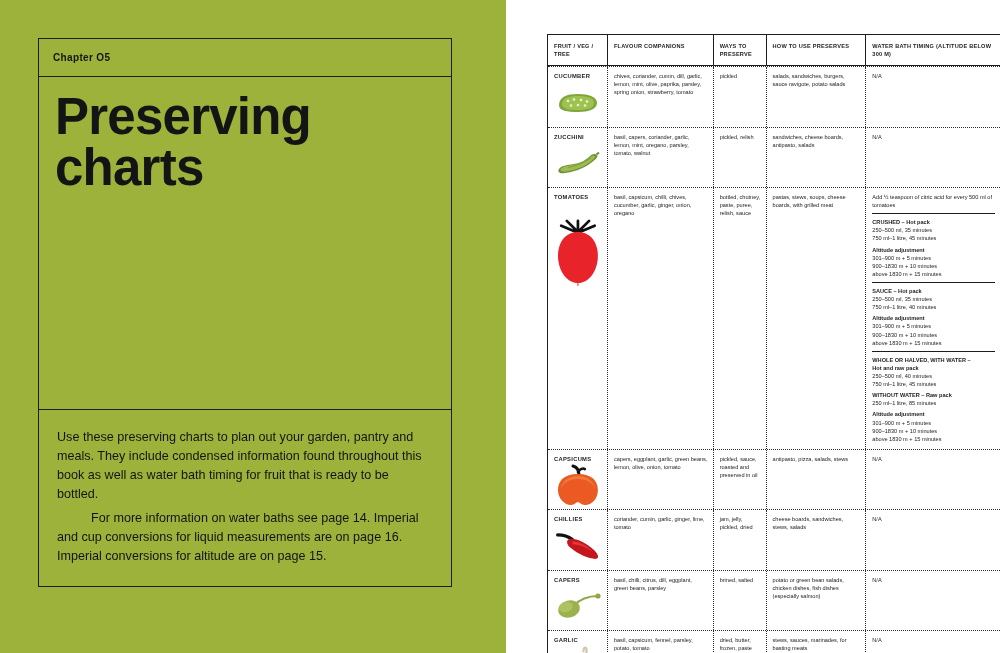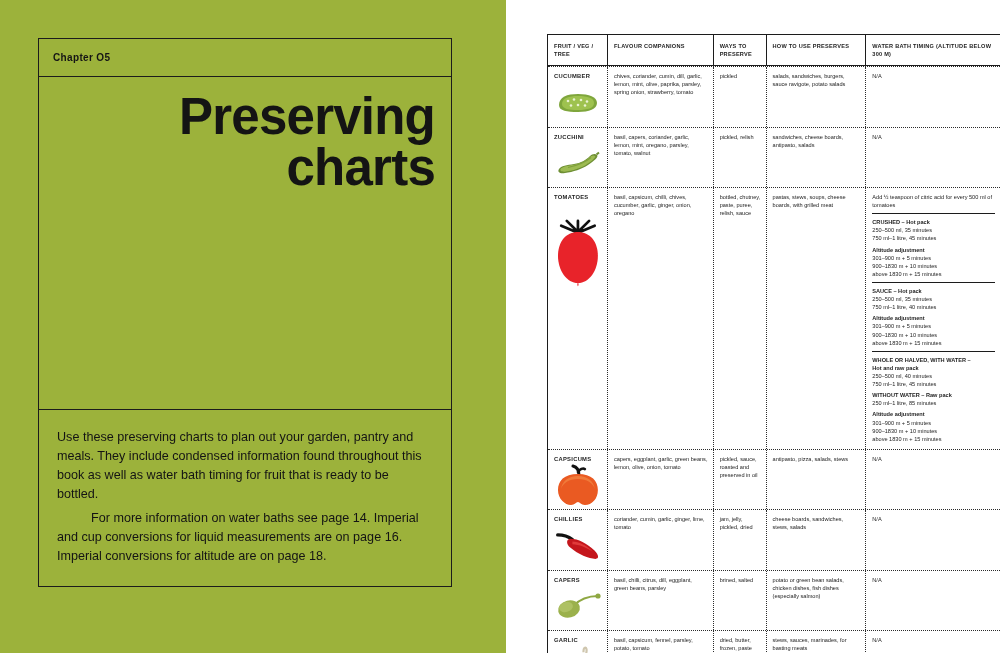--- a/index.html
+++ b/index.html
@@ -24,21 +24,20 @@
   }
   #chapter-label-row {
     height:38px; border-bottom:1.5px solid #1c1c1c;
     display:flex; align-items:center; padding-left:14px;
   }
   #chapter-label {
     font-size:10px; font-weight:bold; letter-spacing:.035em; color:#151515;
   }
   #chapter-title-zone {
     padding:14px 16px 0 16px;
-    text-align:right;
   }
   #chapter-title {
     font-size:51px; line-height:1.0; font-weight:bold;
     letter-spacing:-.015em; color:#141414;
     white-space:pre-line;
   }
   #intro-block {
     position:absolute; left:0; right:0; bottom:0;
     border-top:1.5px solid #1c1c1c;
     padding:14px 18px 16px 14px;
@@ -110,21 +109,21 @@
   <div id="chapter-frame">
     <div id="chapter-label-row">
       <span id="chapter-label">Chapter O5</span>
     </div>
     <div id="chapter-title-zone">
       <div id="chapter-title">Preserving
 charts</div>
     </div>
     <div id="intro-block">
       <p>Use these preserving charts to plan out your garden, pantry and meals. They include condensed information found throughout this book as well as water bath timing for fruit that is ready to be bottled.</p>
-      <p class="indent">For more information on water baths see page 14. Imperial and cup conversions for liquid measurements are on page 16. Imperial conversions for altitude are on page 18.</p>
+      <p class="indent">For more information on water baths see page 14. Imperial and cup conversions for liquid measurements are on page 16. Imperial conversions for altitude are on page 15.</p>
     </div>
   </div>
 </div>
 
 <div id="right-page">
   <div id="chart-table">
       <div class="trow header">
         <div class="tcell c1">FRUIT / VEG / TREE</div>
         <div class="tcell c2">FLAVOUR COMPANIONS</div>
         <div class="tcell c3">WAYS TO PRESERVE</div>

